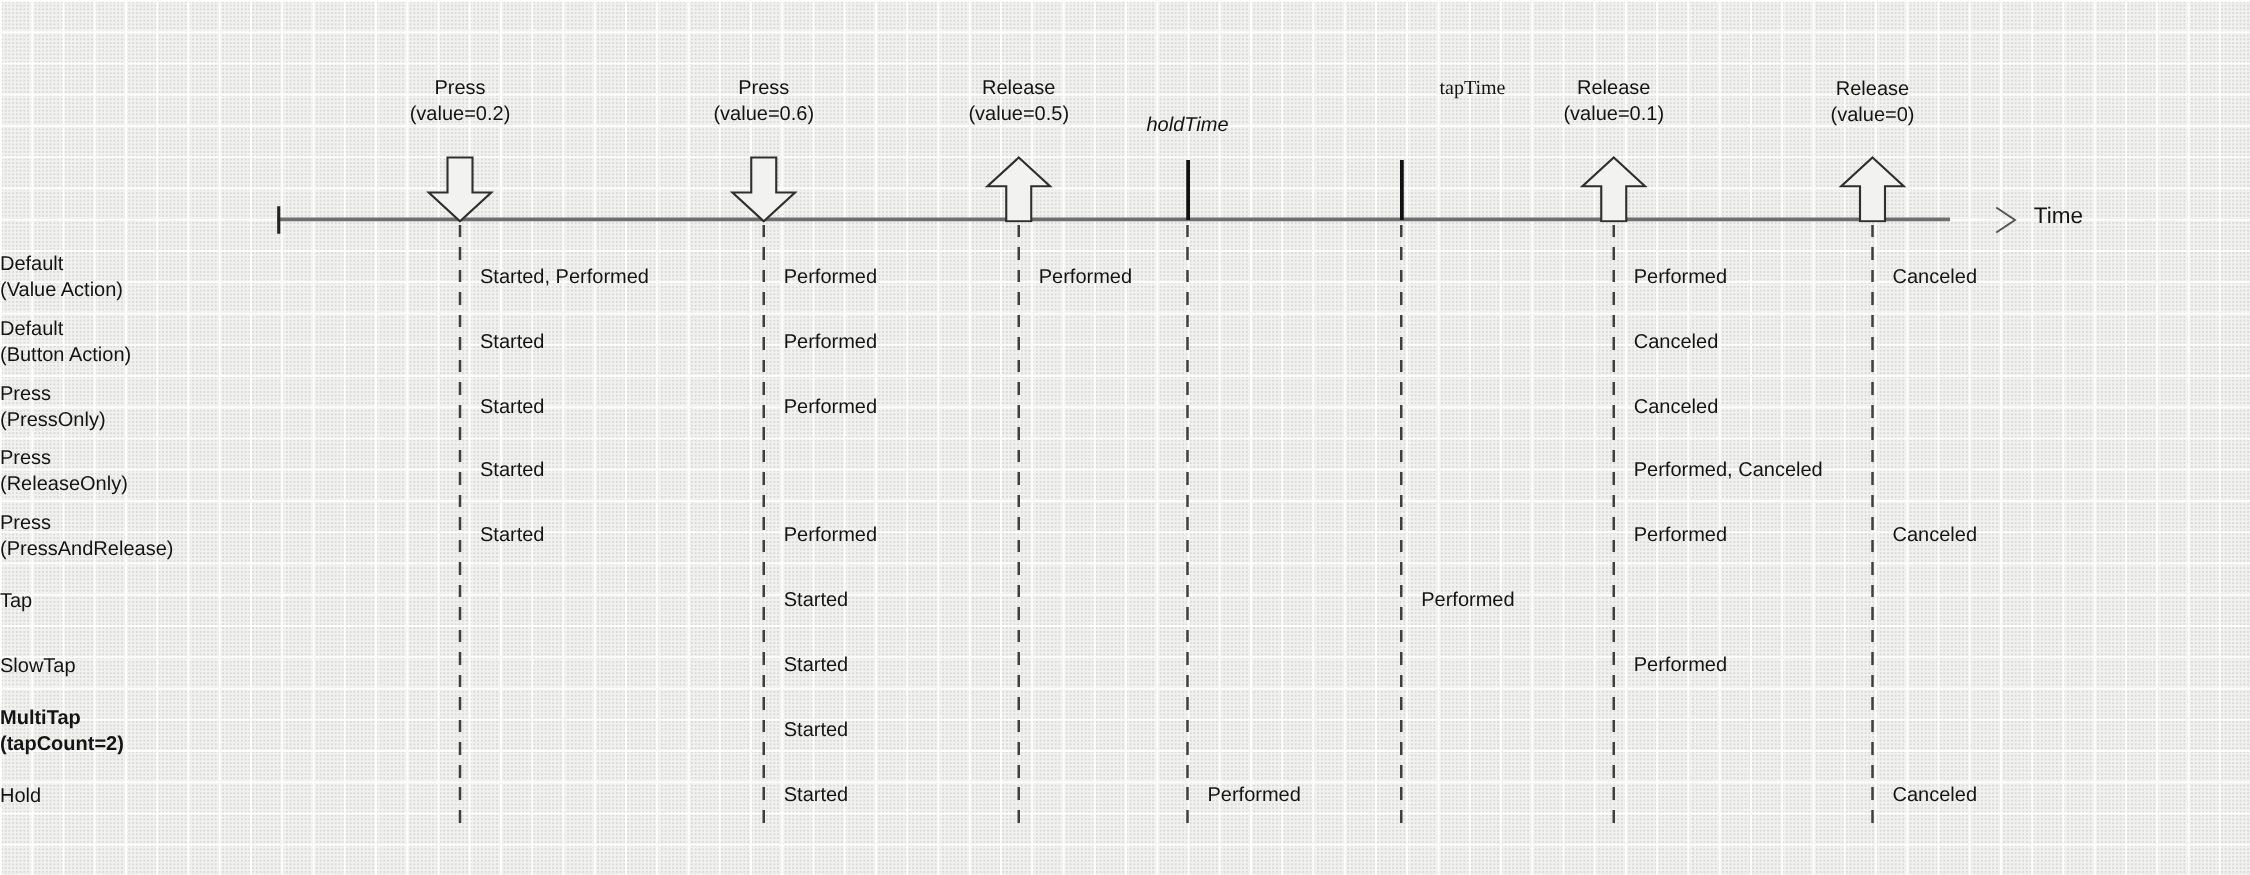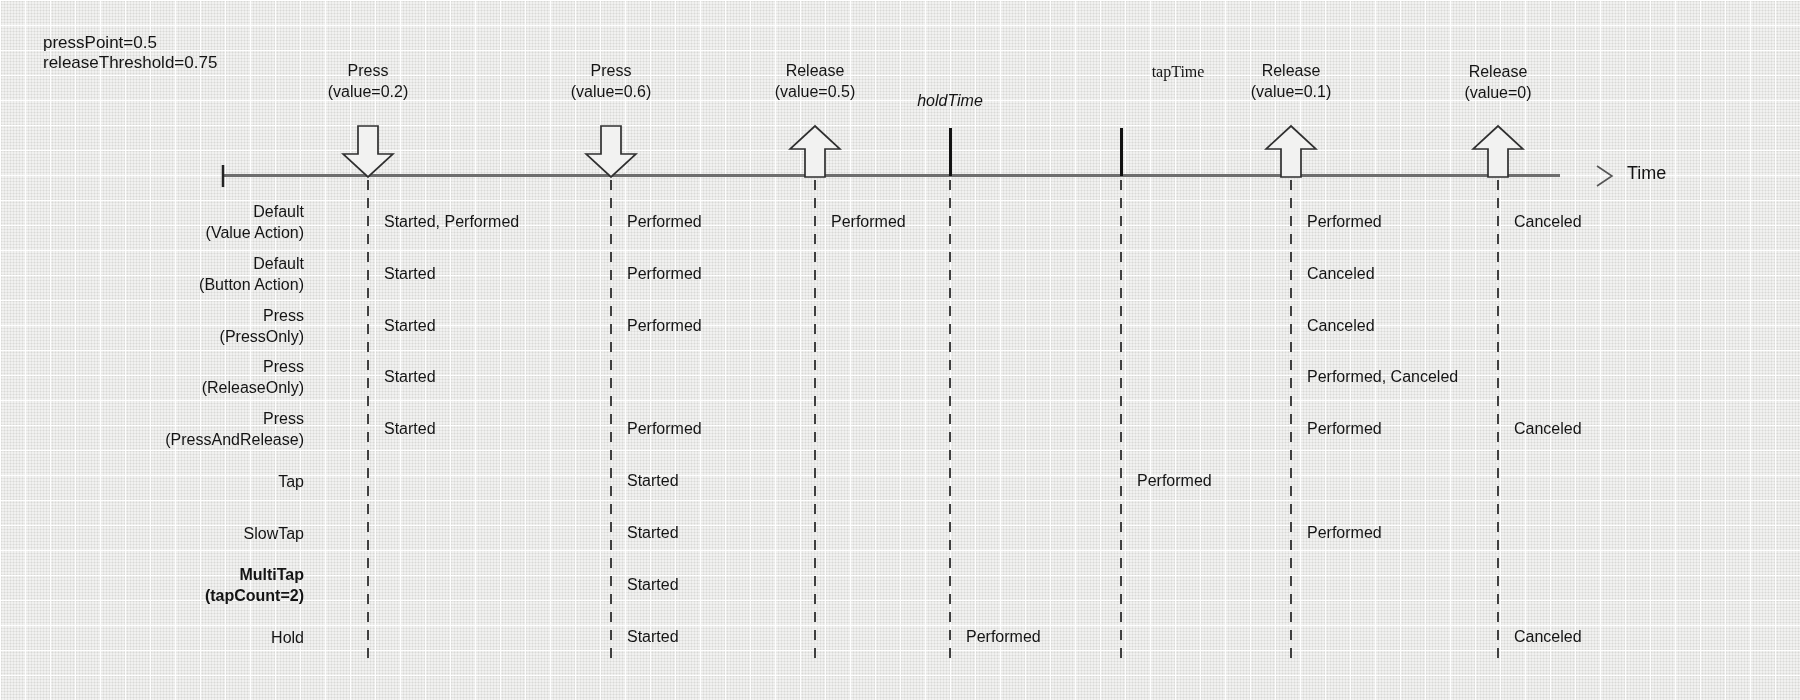--- a/index.html
+++ b/index.html
@@ -14,43 +14,39 @@
       linear-gradient(to right, rgba(255,255,255,.95) 1.5px, rgba(255,255,255,0) 1.5px),
       linear-gradient(to bottom, rgba(255,255,255,.95) 1.5px, rgba(255,255,255,0) 1.5px),
       radial-gradient(circle, #d9d9d7 0.9px, rgba(255,255,255,0) 1.1px);
     background-size:25px 25px,25px 25px,3px 3px;
   }
   .stage *{position:absolute;box-sizing:border-box;}
   .txt{font-size:16px;line-height:21px;white-space:pre-line;}
   .params{left:43px;top:33px;line-height:20px;font-size:17px;white-space:nowrap;position:absolute;}
   .params div{position:static;}
   .col-label{width:260px;margin-left:-130px;text-align:center;transform:translateY(-50%);}
-  .row-label{left:0;width:304px;text-align:right;transform:translateY(-50%);padding-left:40px;}
+  .row-label{left:0;width:304px;text-align:left;transform:translateY(-50%);}
   .event{transform:translateY(-50%);white-space:nowrap;font-size:16px;}
   .time-label{left:1627px;top:173px;transform:translateY(-50%);font-size:18px;text-align:center;}
   .axis{left:0;top:0;pointer-events:none;}
   .axis-line{stroke:#6e6e6e;stroke-width:3;}
   .axis-start-tick{stroke:#222;stroke-width:2.5;}
   .axis-arrowhead{stroke:#555;stroke-width:1.6;fill:none;}
   .marker-arrow polygon{fill:#f2f2f1;stroke:#2f2f2f;stroke-width:1.7;stroke-linejoin:miter;}
   .time-tick{width:3px;top:128px;height:48px;background:#111;}
   .guide{
     width:2.5px;top:180px;height:485px;
     background:repeating-linear-gradient(to bottom,#3f3f3f 0 10px,rgba(0,0,0,0) 10px 18px);
   }
 </style>
 </head>
 <body>
 
 <div class="stage">
 
-  <div class="params">
-    <div>pressPoint=0.5</div>
-    <div>releaseThreshold=0.75</div>
-  </div>
 
   <svg class="axis" width="1800" height="700" viewBox="0 0 1800 700">
     <line class="axis-line" x1="222" y1="175.5" x2="1560" y2="175.5"></line>
     <line class="axis-start-tick" x1="223" y1="165" x2="223" y2="187"></line>
     <polyline class="axis-arrowhead" points="1597,166 1612,176 1597,186"></polyline>
   </svg>
 
   <div class="time-label txt">Time</div>
 
   <div id="markers">

